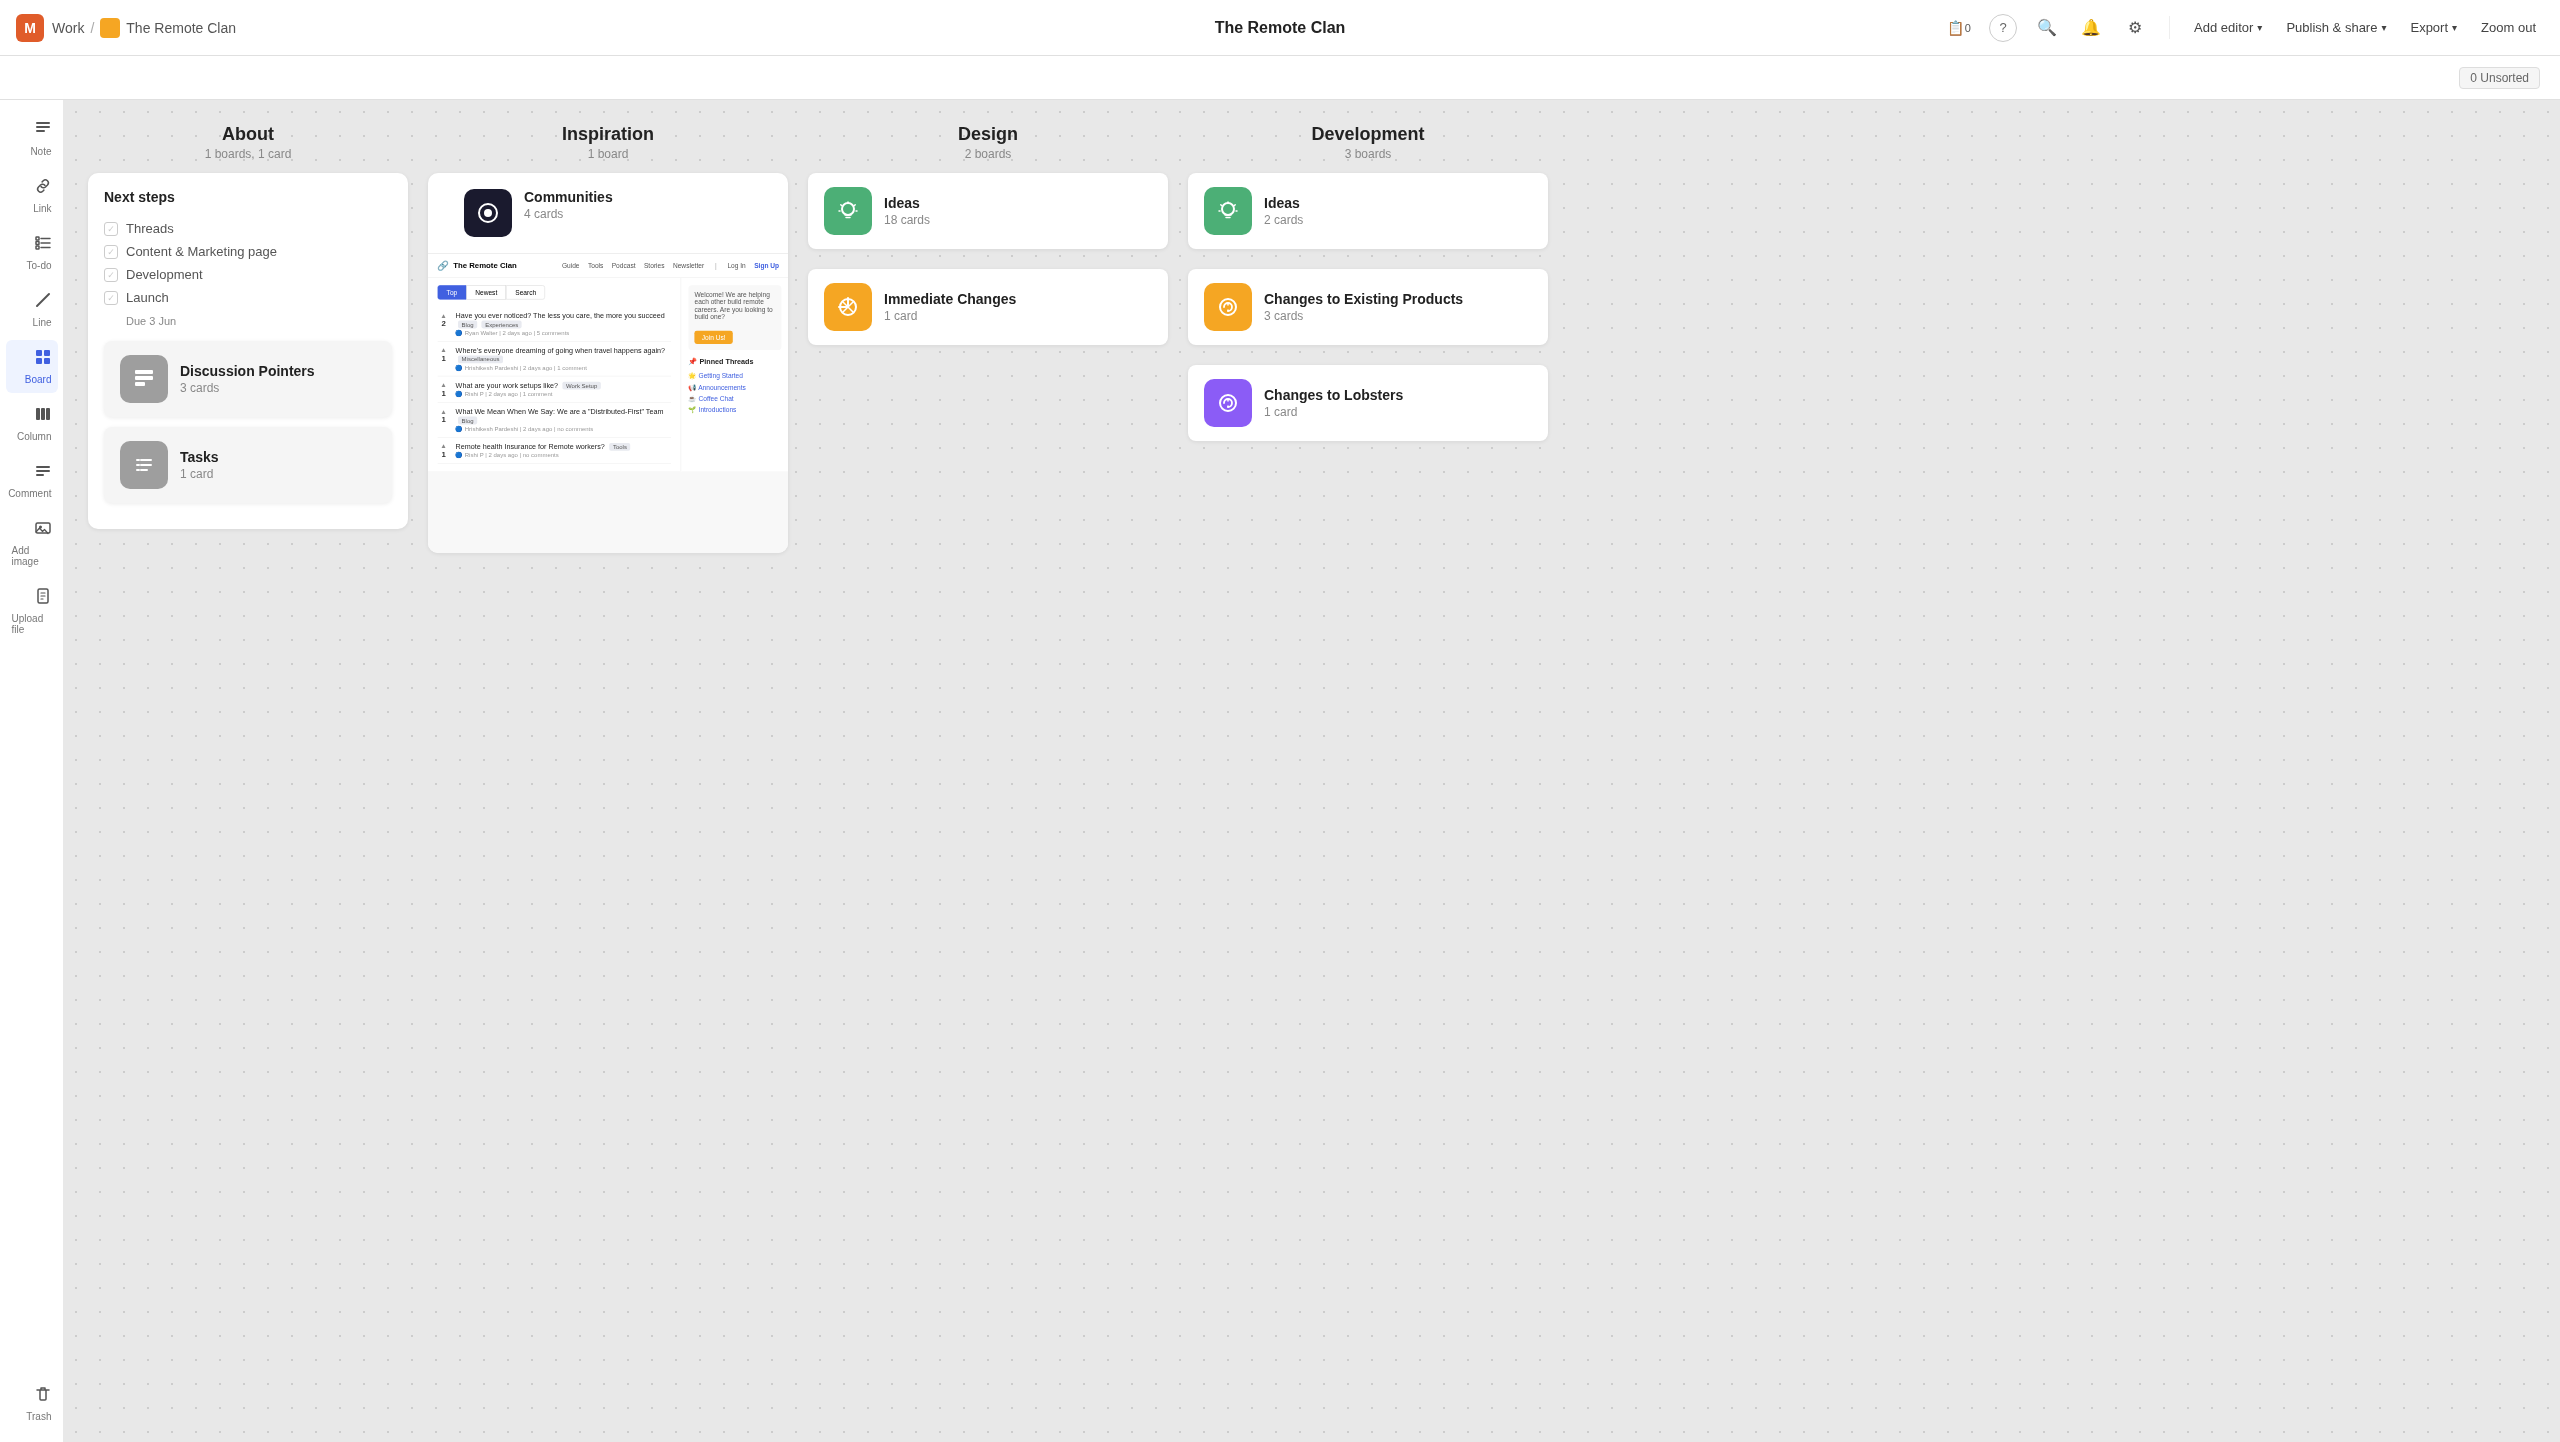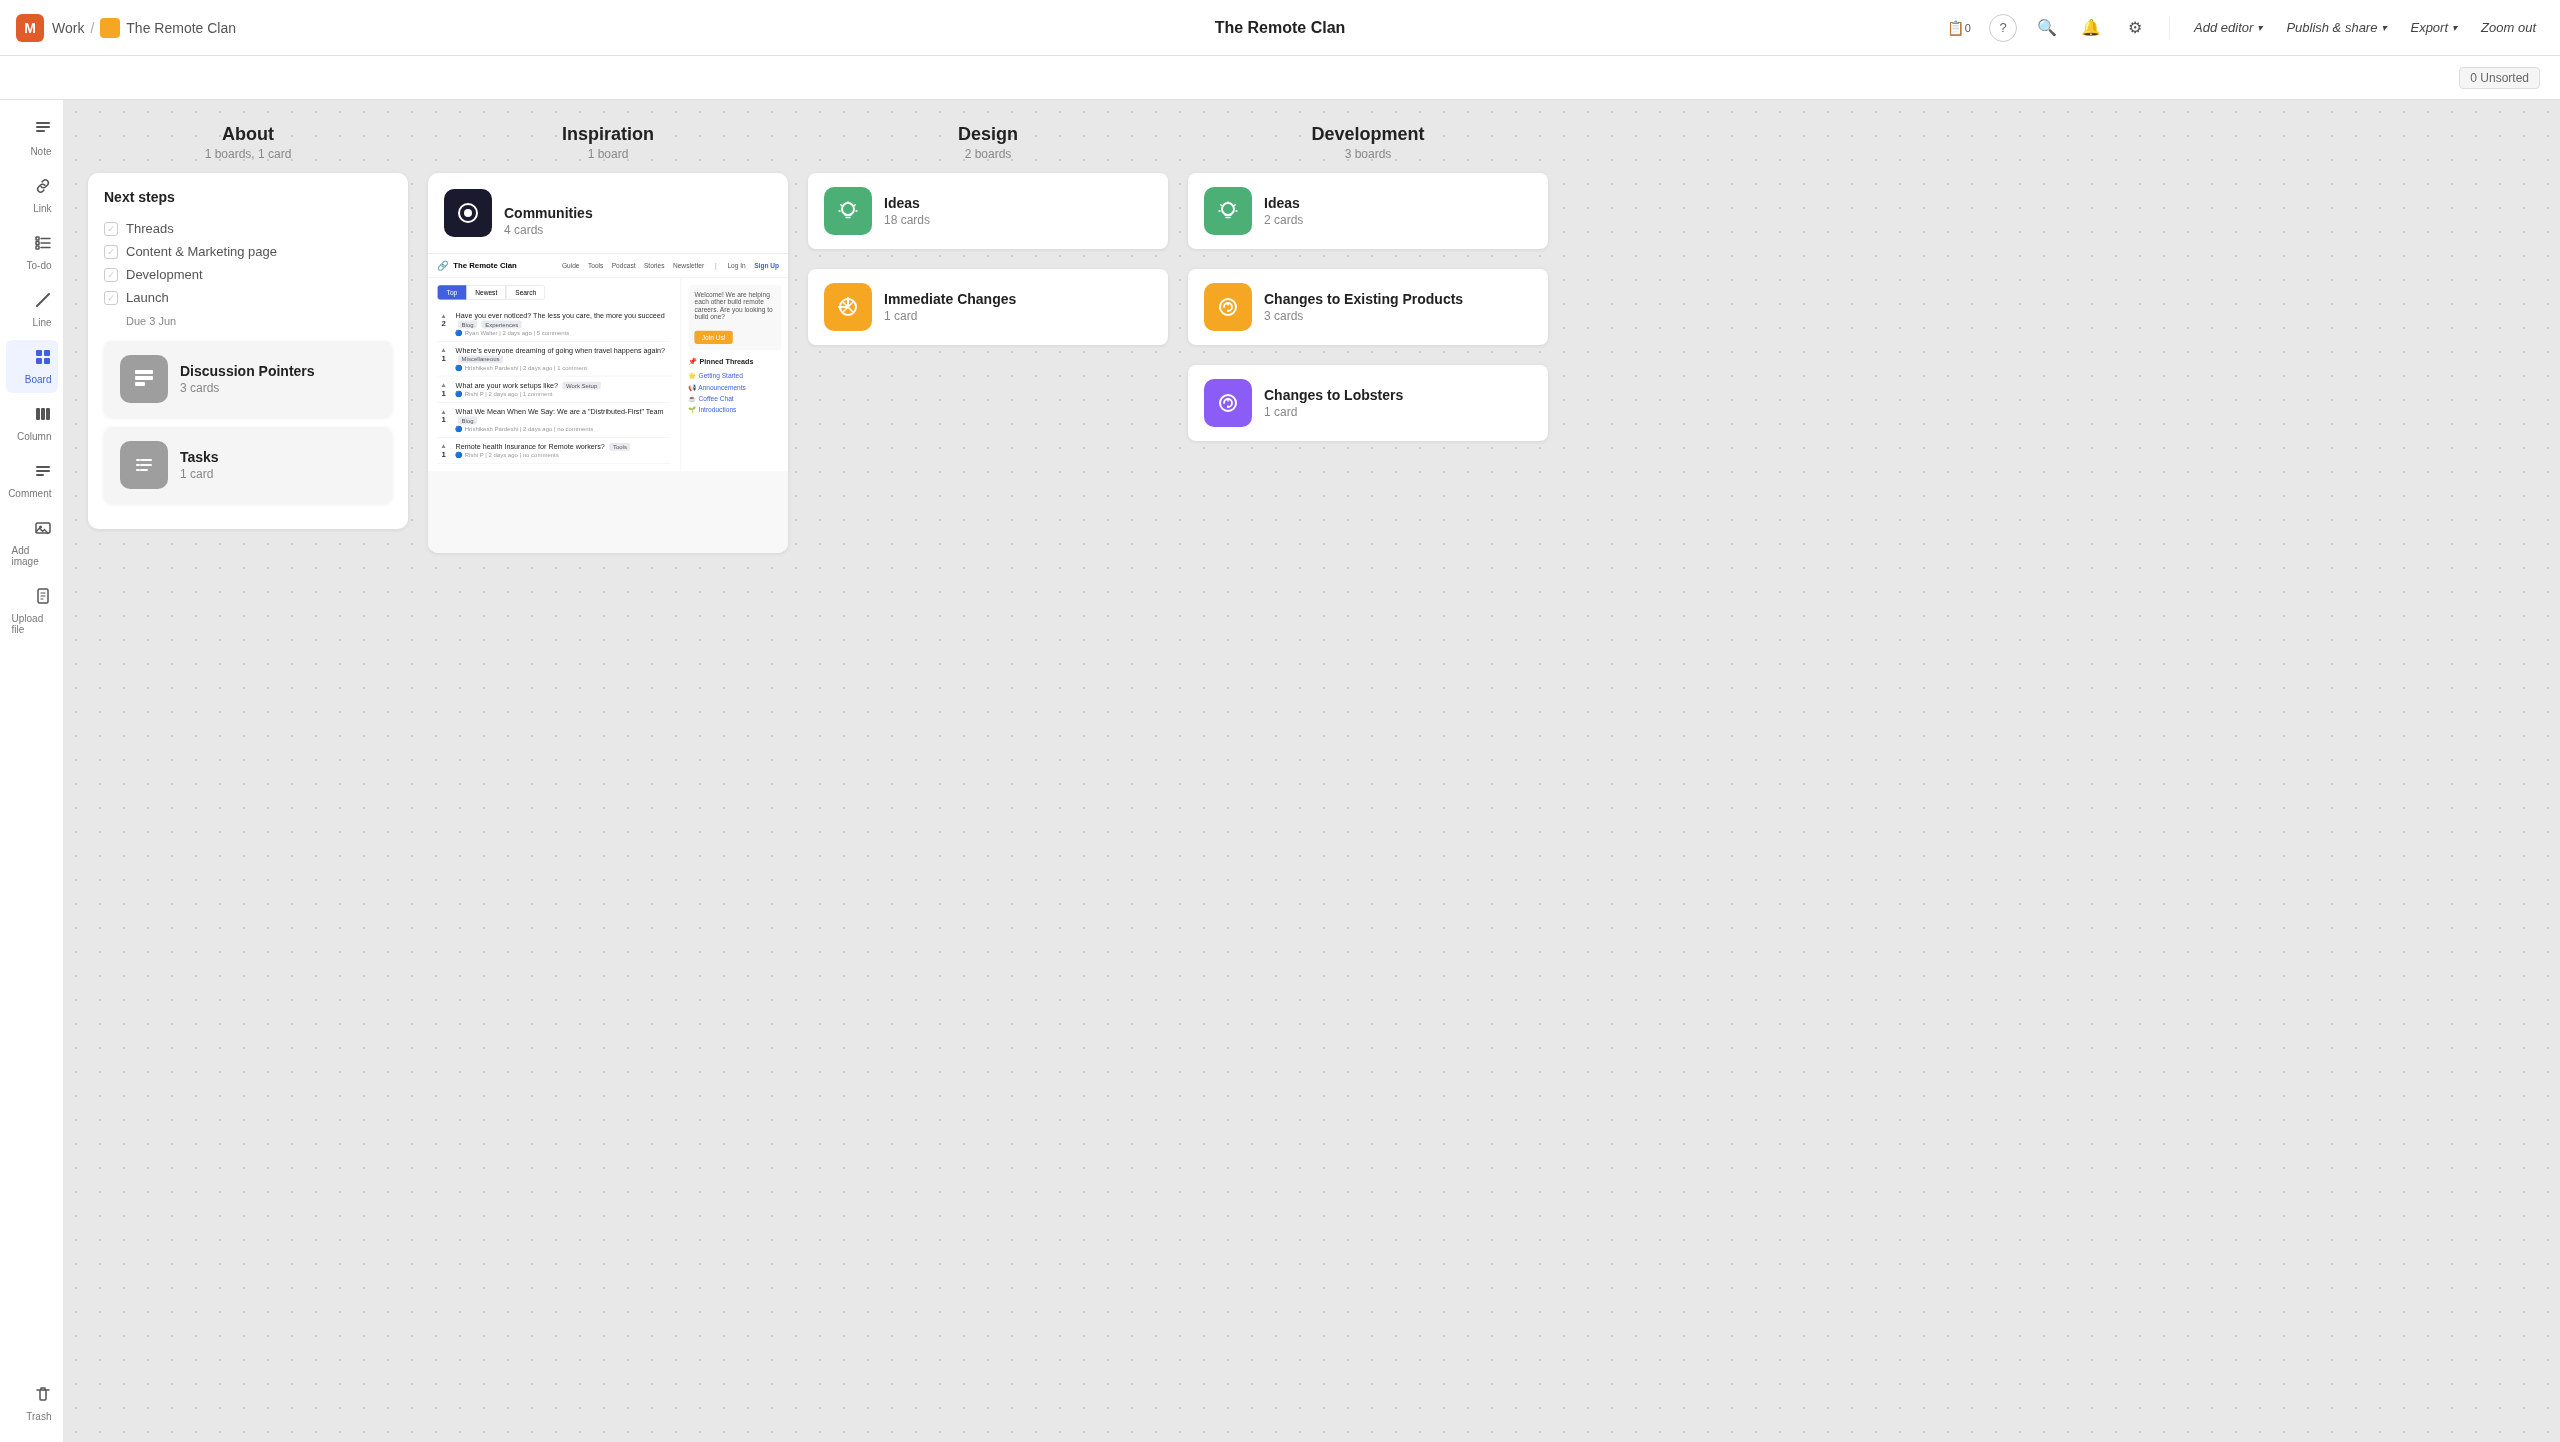--- a/index.html
+++ b/index.html
@@ -104,21 +104,21 @@
     .icon-purple { background: #8b5cf6; }
 
     
     .column-inspiration { min-width: 360px; }
 
     
     .communities-card {
       background: #fff; border-radius: 10px; overflow: hidden;
       box-shadow: 0 1px 4px rgba(0,0,0,0.08);
     }
-    .communities-header { display: flex; align-items: flex-end; gap: 12px; padding: 16px; }
+    .communities-header { display: flex; align-items: flex-start; gap: 12px; padding: 16px; margin-left: 20px; }
     .communities-preview { width: 100%; height: 300px; background: #f8f8f8; overflow: hidden; border-top: 1px solid #eee; }
     .preview-inner { transform: scale(0.6); transform-origin: top left; width: 167%; font-size: 12px; }
 
     
     .preview-site { background: #fff; }
     .preview-nav { display: flex; align-items: center; justify-content: space-between; padding: 10px 16px; border-bottom: 1px solid #eee; }
     .preview-nav-brand { font-size: 13px; font-weight: 600; display: flex; align-items: center; gap: 6px; }
     .preview-nav-links { display: flex; gap: 14px; font-size: 11px; color: #555; }
     .preview-nav-signup { color: #4060e0; font-weight: 600; }
     .preview-body { display: flex; gap: 0; }
@@ -169,21 +169,21 @@
     <div style="display:flex;align-items:center;gap:16px;">
       <div class="top-bar-icon">
         <span style="font-size:14px;">📋</span>
           <span class="notif-num">0</span>
       </div>
       <div class="top-bar-icon" style="border:1.5px solid #ccc;border-radius:50%;font-size:13px;color:#666;">?</div>
       <div class="top-bar-icon" style="font-size:16px;">🔍</div>
       <div class="top-bar-icon" style="font-size:16px;">🔔</div>
       <div class="top-bar-icon" style="font-size:16px;">⚙</div>
     </div>
-    <div style="display:flex;align-items:flex-end;gap:8px;border-left:1px solid #eee;padding-left:16px;font-style:italic;">
+    <div style="display:flex;align-items:flex-end;gap:8px;border-left:1px solid #eee;padding-left:16px;">
       <div class="top-bar-btn">
         <span>Add editor</span>
         <span class="chevron">▾</span>
       </div>
       <div class="top-bar-btn">
         <span>Publish &amp; share</span>
         <span class="chevron">▾</span>
       </div>
       <div class="top-bar-btn">
         <span>Export</span>

